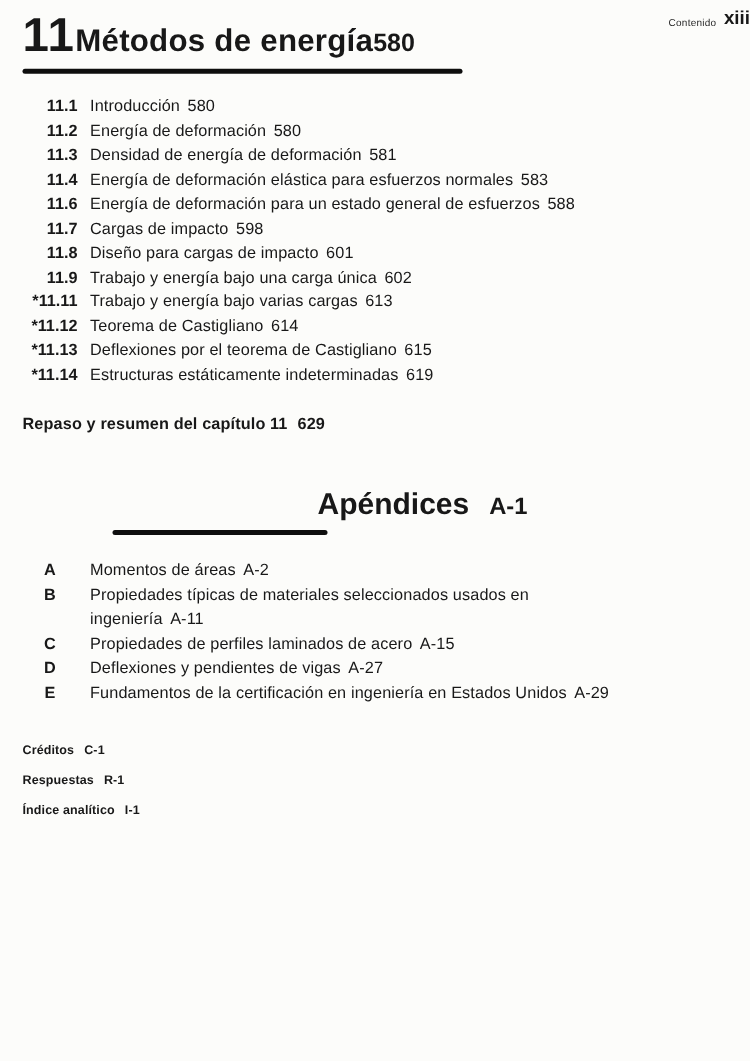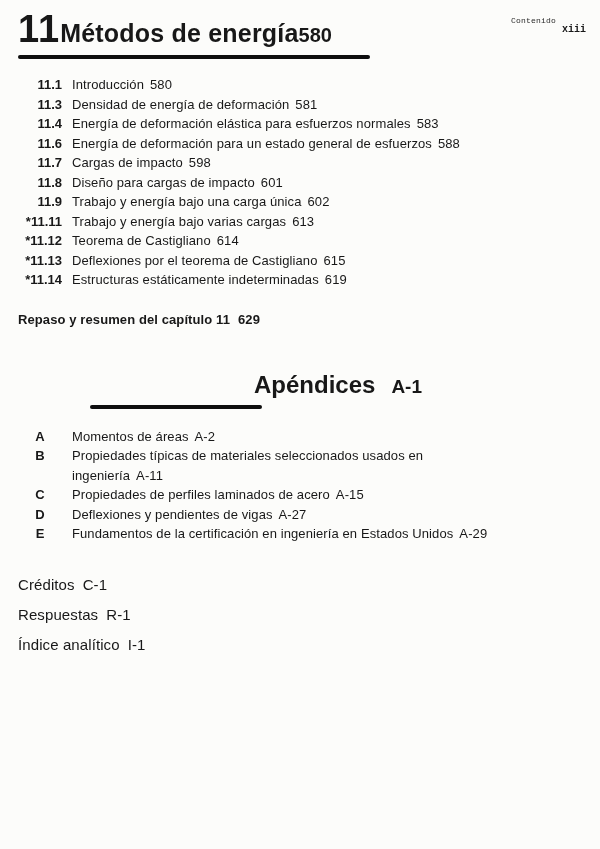--- a/index.html
+++ b/index.html
@@ -8,25 +8,25 @@
     width:600px;height:849px;
     background:#fcfcfa;
     color:#181818;
     font-family:"Liberation Sans","DejaVu Sans",sans-serif;
     box-sizing:border-box;
     padding:8px 18px 0 18px;
     overflow:hidden;
   }
   
   .page-header{
-    position:absolute;top:6px;right:14px;
-    display:flex;align-items:center;gap:6px;font-family:Liberation Mono, monospace;
+    position:absolute;top:6px;right:0;
+    display:flex;align-items:flex-end;gap:6px;
   }
   .running-head{font-size:8px;letter-spacing:.2px;color:#2a2a2a;}
-  .folio{font-size:10px;font-weight:bold;margin-top:18px;}
+  .folio{font-size:15px;font-weight:bold;}
 
   
   .chapter-heading{
     display:flex;align-items:baseline;
     margin-top:2px;
   }
   .ch-num{font-size:38px;font-weight:bold;letter-spacing:1px;line-height:1;}
   .ch-title{font-size:25px;font-weight:bold;letter-spacing:.2px;}
   .ch-page{font-size:20px;font-weight:bold;}
   .rule{background:#0e0e0e;height:4px;border-radius:2px;}
@@ -66,21 +66,21 @@
     column-gap:10px;
     line-height:19.5px;
     font-size:13px;
   }
   .app-letter{font-weight:bold;text-align:center;}
   .app-item-title{max-width:480px;white-space:pre-line;display:inline;}
 
   
   .back-matter{margin-top:32px;}
   .bm-row{
-    font-size:15px;font-weight:normal;
+    font-size:10px;font-weight:bold;
     margin-bottom:13px;letter-spacing:.1px;
   }
   .bm-row .pg{margin-left:8px;}
 </style>
 </head>
 <body>
 
 <div class="page">
 
   <div class="page-header">
@@ -92,20 +92,24 @@
     <span class="ch-num">11</span>
     <span class="ch-title">Métodos de energía</span>
     <span class="ch-page">580</span>
   </div>
   <div class="rule rule-chapter"></div>
 
   <div class="toc-list">
     <div class="toc-row">
         <span class="sec-num">11.1</span>
         <span class="sec-title"><span>Introducción</span><span class="pg">580</span></span>
+      </div>
+    <div class="toc-row">
+        <span class="sec-num">11.2</span>
+        <span class="sec-title"><span>Energía de deformación</span><span class="pg">580</span></span>
       </div>
     <div class="toc-row">
         <span class="sec-num">11.3</span>
         <span class="sec-title"><span>Densidad de energía de deformación</span><span class="pg">581</span></span>
       </div>
     <div class="toc-row">
         <span class="sec-num">11.4</span>
         <span class="sec-title"><span>Energía de deformación elástica para esfuerzos normales</span><span class="pg">583</span></span>
       </div>
     <div class="toc-row">

